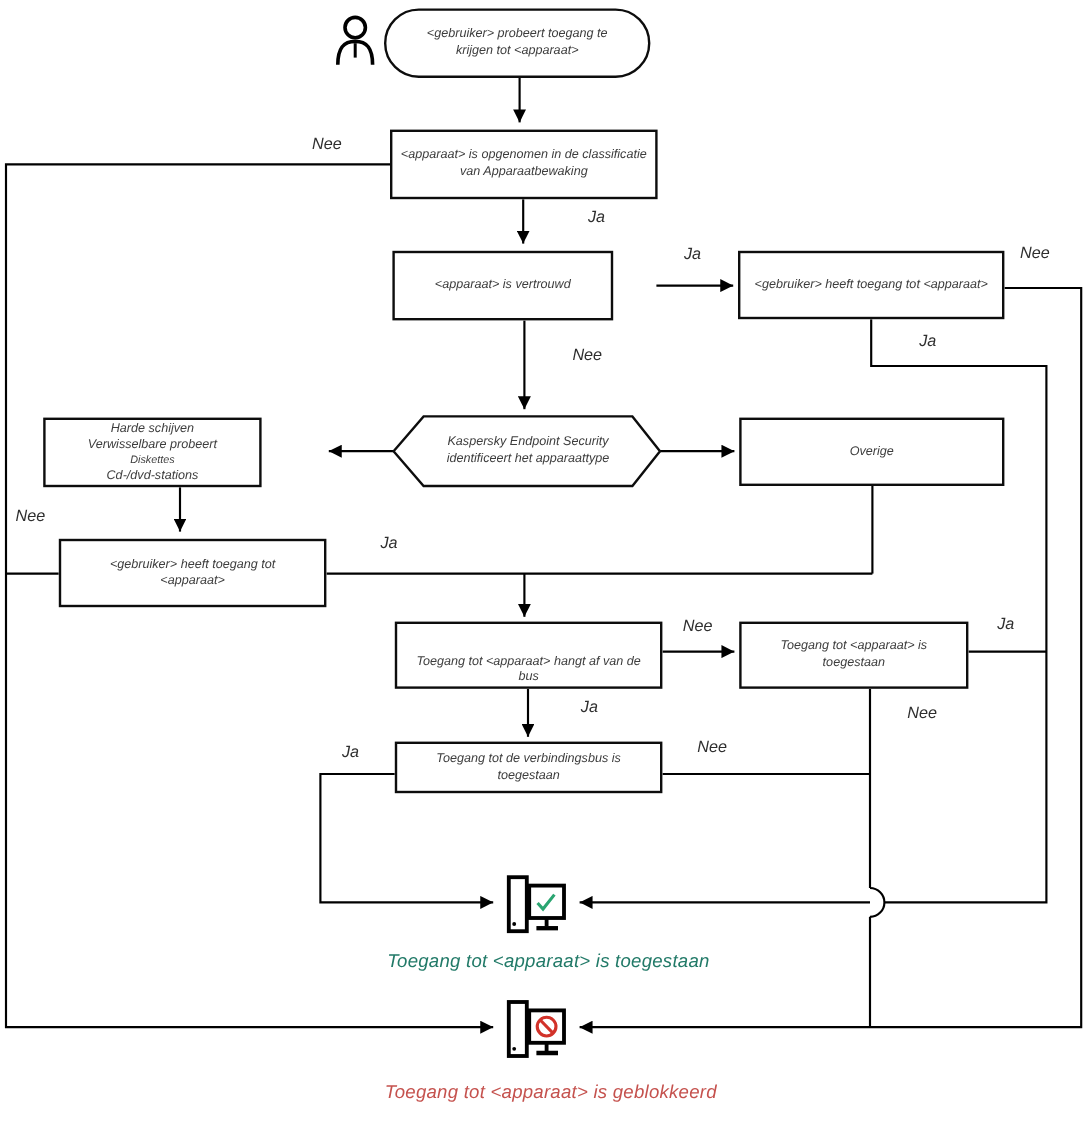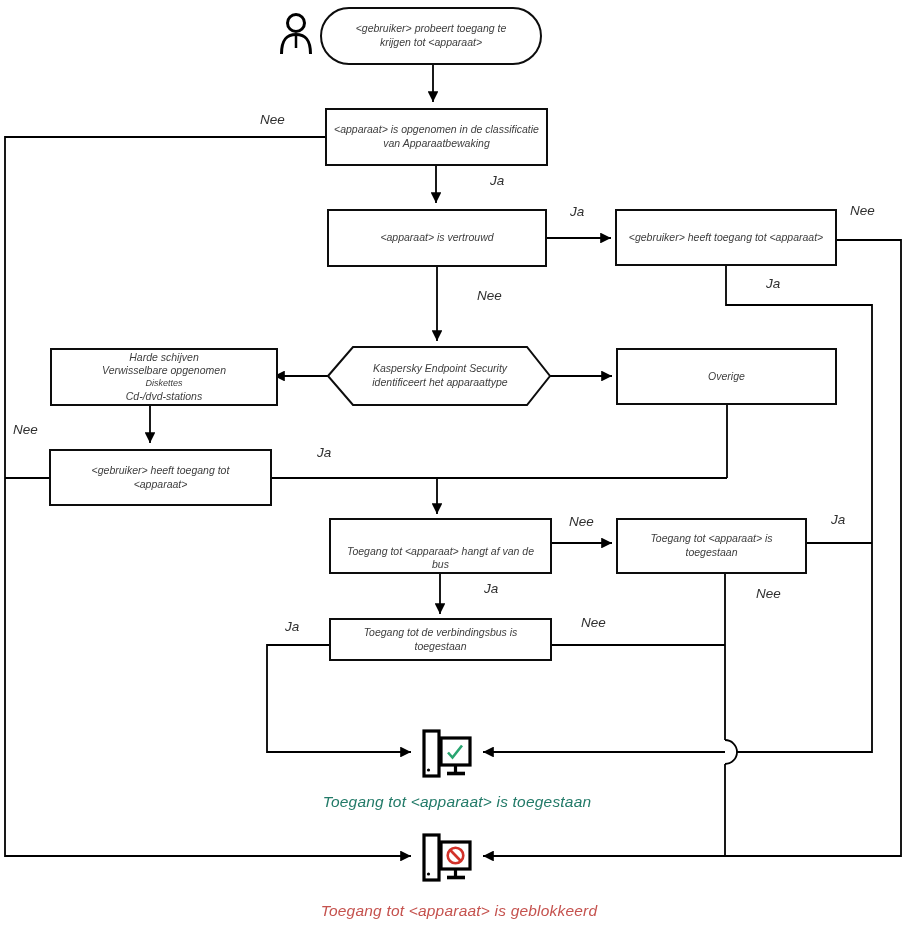--- a/index.html
+++ b/index.html
@@ -92,35 +92,35 @@
   </svg>
 
   <div class="node oval" style="left:320px;top:7px;width:222px;height:58px;padding:0 24px;">
     <span>&lt;gebruiker&gt; probeert toegang te krijgen tot &lt;apparaat&gt;</span>
   </div>
 
   <div class="node" style="left:325px;top:108px;width:223px;height:58px;padding:16px 3px;">
     <span>&lt;apparaat&gt; is opgenomen in de classificatie van Apparaatbewaking</span>
   </div>
 
-  <div class="node" style="left:327px;top:209px;width:220px;height:58px;">
+  <div class="node" style="left:327px;top:209px;width:184px;height:58px;">
     <span>&lt;apparaat&gt; is vertrouwd</span>
   </div>
 
   <div class="node" style="left:615px;top:209px;width:222px;height:57px;padding:0 8px;">
     <span>&lt;gebruiker&gt; heeft toegang tot &lt;apparaat&gt;</span>
   </div>
 
   <div class="node noborder" style="left:340px;top:349px;width:200px;height:54px;padding:0 25px;">
     <span>Kaspersky Endpoint Security identificeert het apparaattype</span>
   </div>
 
-  <div class="node" style="left:50px;top:348px;width:228px;height:58px;">
+  <div class="node" style="left:36px;top:348px;width:182px;height:58px;">
     <div>Harde schijven</div>
-    <div>Verwisselbare opgenomen</div>
+    <div>Verwisselbare probeert</div>
     <div class="small-line">Diskettes</div>
     <div>Cd-/dvd-stations</div>
   </div>
 
   <div class="node" style="left:616px;top:348px;width:221px;height:57px;">
     <span>Overige</span>
   </div>
 
   <div class="node" style="left:49px;top:449px;width:223px;height:57px;padding:0 28px;">
     <span>&lt;gebruiker&gt; heeft toegang tot &lt;apparaat&gt;</span>

